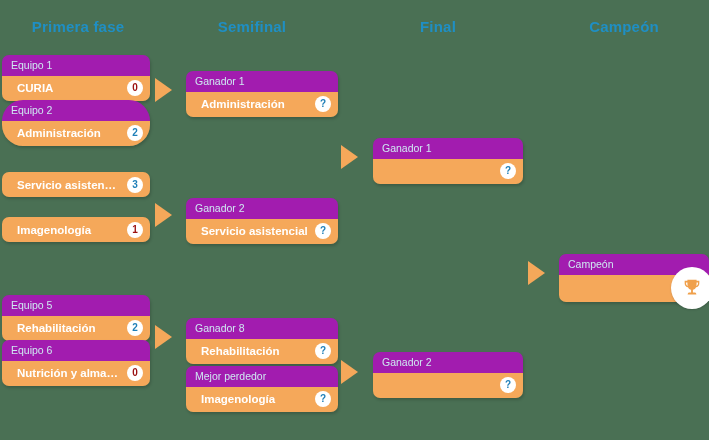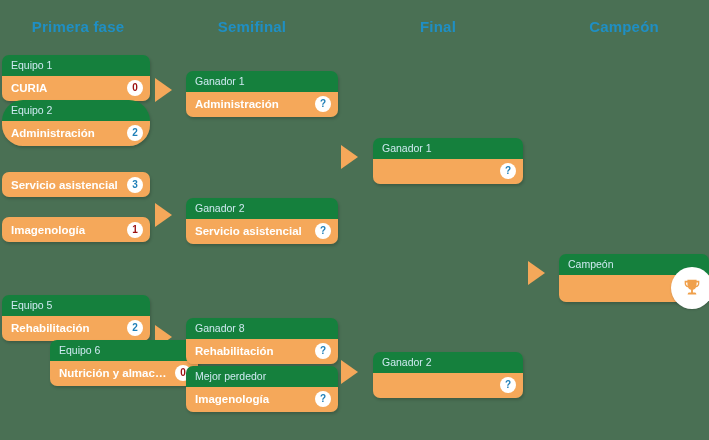--- a/index.html
+++ b/index.html
@@ -34,41 +34,41 @@
   }
 
   
   .card {
     position: absolute;
     border-radius: 7px;
     overflow: hidden;
     box-shadow: 1px 2px 3px rgba(0,0,0,.18);
   }
   .card-head {
-    background: #15803d;
+    background: #a21caf;
     color: #cfe9f2;
     font-size: 10.5px;
     line-height: 1;
     padding: 5px 16px 5px 9px;
     white-space: nowrap;
     overflow: hidden;
     text-overflow: ellipsis;
   }
   .card-body {
     background: #f5a85a;
     height: 25px;
     position: relative;
     display: flex;
     align-items: center;
   }
   .card-name {
     color: #ffffff;
     font-size: 11.5px;
     font-weight: bold;
-    padding-left: 9px;
+    padding-left: 15px;
     padding-right: 30px;
     white-space: nowrap;
     overflow: hidden;
     text-overflow: ellipsis;
     text-align: center;
   }
   .badge {
     position: absolute;
     right: 7px;
     top: 50%;
@@ -176,21 +176,21 @@
           <div class="badge lose">1</div>
         </div>
       </div>
       <div class="card" style="left: 2px; top: 295px; width: 148px;">
         <div class="card-head">Equipo 5</div>
         <div class="card-body">
           <div class="card-name">Rehabilitación</div>
           <div class="badge win">2</div>
         </div>
       </div>
-      <div class="card" style="left: 2px; top: 340px; width: 148px; margin-left: 48px;">
+      <div class="card" style="left: 2px; top: 340px; width: 148px;">
         <div class="card-head">Equipo 6</div>
         <div class="card-body">
           <div class="card-name">Nutrición y almacén</div>
           <div class="badge lose">0</div>
         </div>
       </div>
     </div>
 
   <div id="round2">
       <div class="card" style="left: 186px; top: 71px; width: 152px;">

